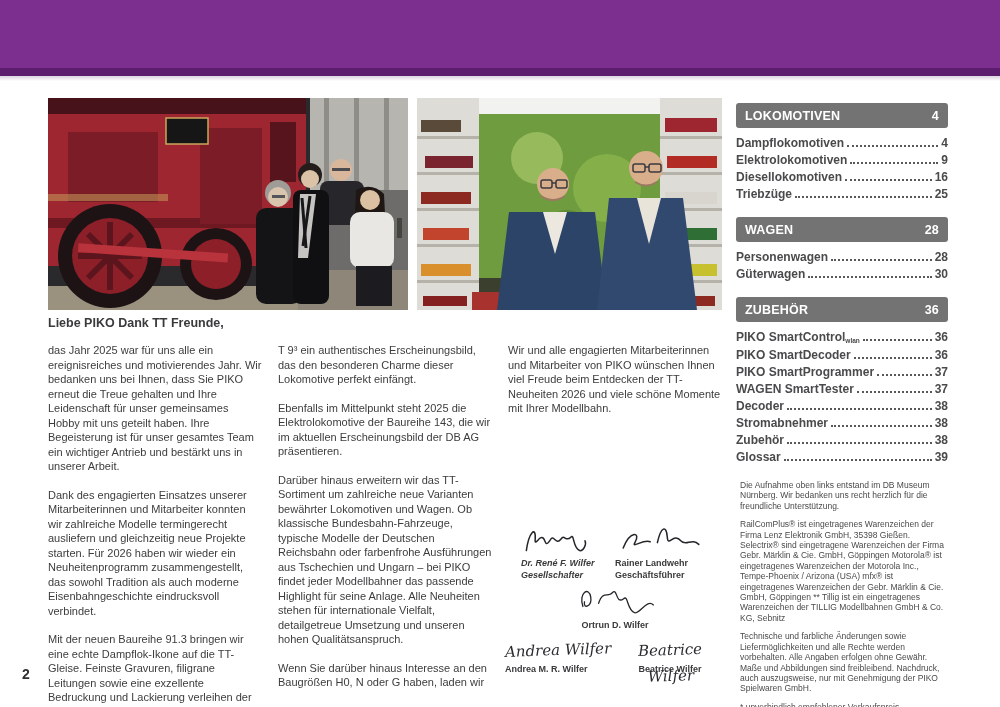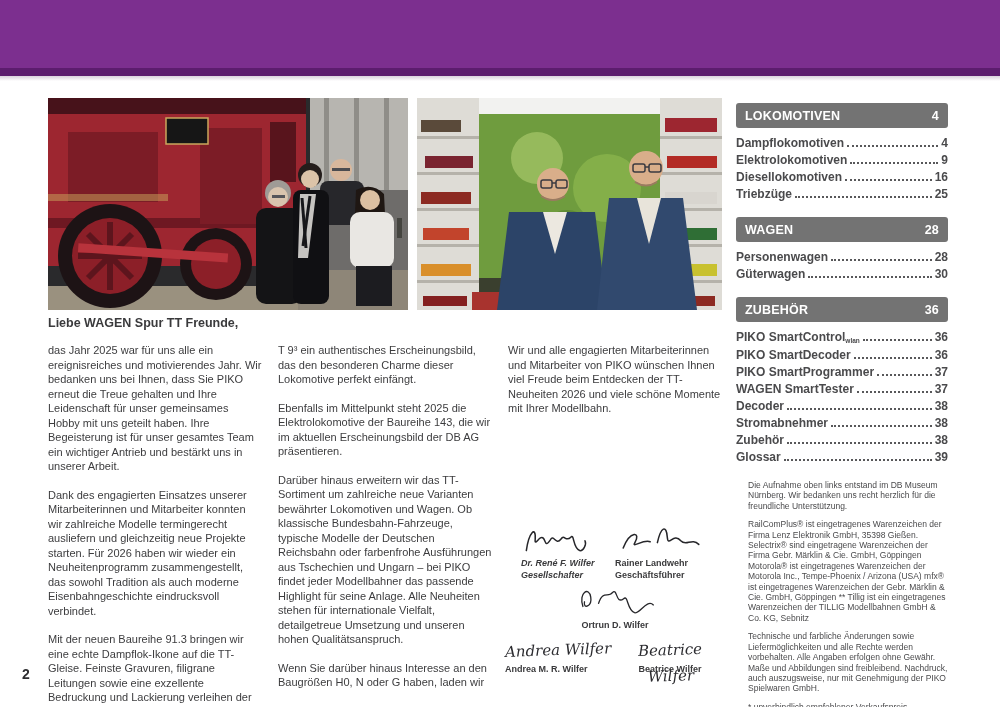--- a/index.html
+++ b/index.html
@@ -44,21 +44,21 @@
        display:flex;align-items:center;justify-content:space-between;
        padding:0 9px;font-size:12.5px;font-weight:bold;letter-spacing:.2px;}
   .toc-list{margin:7px 0 14px 0;}
   .toc-entry{display:flex;align-items:baseline;font-size:12px;font-weight:bold;
        color:#4a4a4c;line-height:17px;}
   .toc-entry .dots{flex:1;border-bottom:2px dotted #58585a;margin:0 3px 3px 3px;min-width:8px;}
   .toc-entry .pg{font-weight:bold;}
   .toc-entry sub{font-size:6.5px;font-weight:bold;position:relative;top:2px;}
 
   .legal{margin-top:1px;font-size:8.5px;line-height:10.4px;color:#4a4a4c;}
-  .legal p{margin:0 0 8px 12px;}
+  .legal p{margin:0 0 8px 4px;}
 
   .page-number{position:absolute;left:22px;top:666px;font-size:14px;font-weight:bold;color:#2e2e30;}
 </style>
 </head>
 <body>
 
 <div class="top-band"></div>
 <div class="top-band-strip"></div>
 <div class="top-band-shadow"></div>
 
@@ -186,21 +186,21 @@
       <polygon points="220,100 244,100 232,146" fill="#e8e4da"></polygon>
       <circle cx="229" cy="70" r="17" fill="#d9ae8a"></circle>
       <rect x="216" y="66" width="12" height="8" rx="2" fill="none" stroke="#3a3a40" stroke-width="1.5"></rect>
       <rect x="232" y="66" width="12" height="8" rx="2" fill="none" stroke="#3a3a40" stroke-width="1.5"></rect>
       <line x1="228" y1="69" x2="232" y2="69" stroke="#3a3a40" stroke-width="1.5"></line>
       <path d="M218 84 q11 7 22 0" stroke="#9a7a60" stroke-width="2" fill="none"></path>
     </g>
   </svg>
 </div>
 
-<div class="letter-heading">Liebe WAGEN Spur TT Freunde,</div>
+<div class="letter-heading">Liebe PIKO Dank TT Freunde,</div>
 
 <div class="col col1">
   <p>das Jahr 2025 war für uns alle ein ereignisreiches und motivierendes Jahr. Wir bedanken uns bei Ihnen, dass Sie PIKO erneut die Treue gehalten und Ihre Leidenschaft für unser gemeinsames Hobby mit uns geteilt haben. Ihre Begeisterung ist für unser gesamtes Team ein wichtiger Antrieb und bestärkt uns in unserer Arbeit.</p>
   <p>Dank des engagierten Einsatzes unserer Mitarbeiterinnen und Mitarbeiter konnten wir zahlreiche Modelle termingerecht ausliefern und gleichzeitig neue Projekte starten. Für 2026 haben wir wieder ein Neuheitenprogramm zusammengestellt, das sowohl Tradition als auch moderne Eisenbahngeschichte eindrucksvoll verbindet.</p>
   <p>Mit der neuen Baureihe 91.3 bringen wir eine echte Dampflok-Ikone auf die TT-Gleise. Feinste Gravuren, filigrane Leitungen sowie eine exzellente Bedruckung und Lackierung verleihen der ehemaligen preußischen</p>
 </div>
 <div class="col col2">
   <p>T 9³ ein authentisches Erscheinungsbild, das den besonderen Charme dieser Lokomotive perfekt einfängt.</p>
   <p>Ebenfalls im Mittelpunkt steht 2025 die Elektrolokomotive der Baureihe 143, die wir im aktuellen Erscheinungsbild der DB AG präsentieren.</p>
   <p>Darüber hinaus erweitern wir das TT-Sortiment um zahlreiche neue Varianten bewährter Lokomotiven und Wagen. Ob klassische Bundesbahn-Fahrzeuge, typische Modelle der Deutschen Reichsbahn oder farbenfrohe Ausführungen aus Tschechien und Ungarn – bei PIKO findet jeder Modellbahner das passende Highlight für seine Anlage. Alle Neuheiten stehen für internationale Vielfalt, detailgetreue Umsetzung und unseren hohen Qualitätsanspruch.</p>

